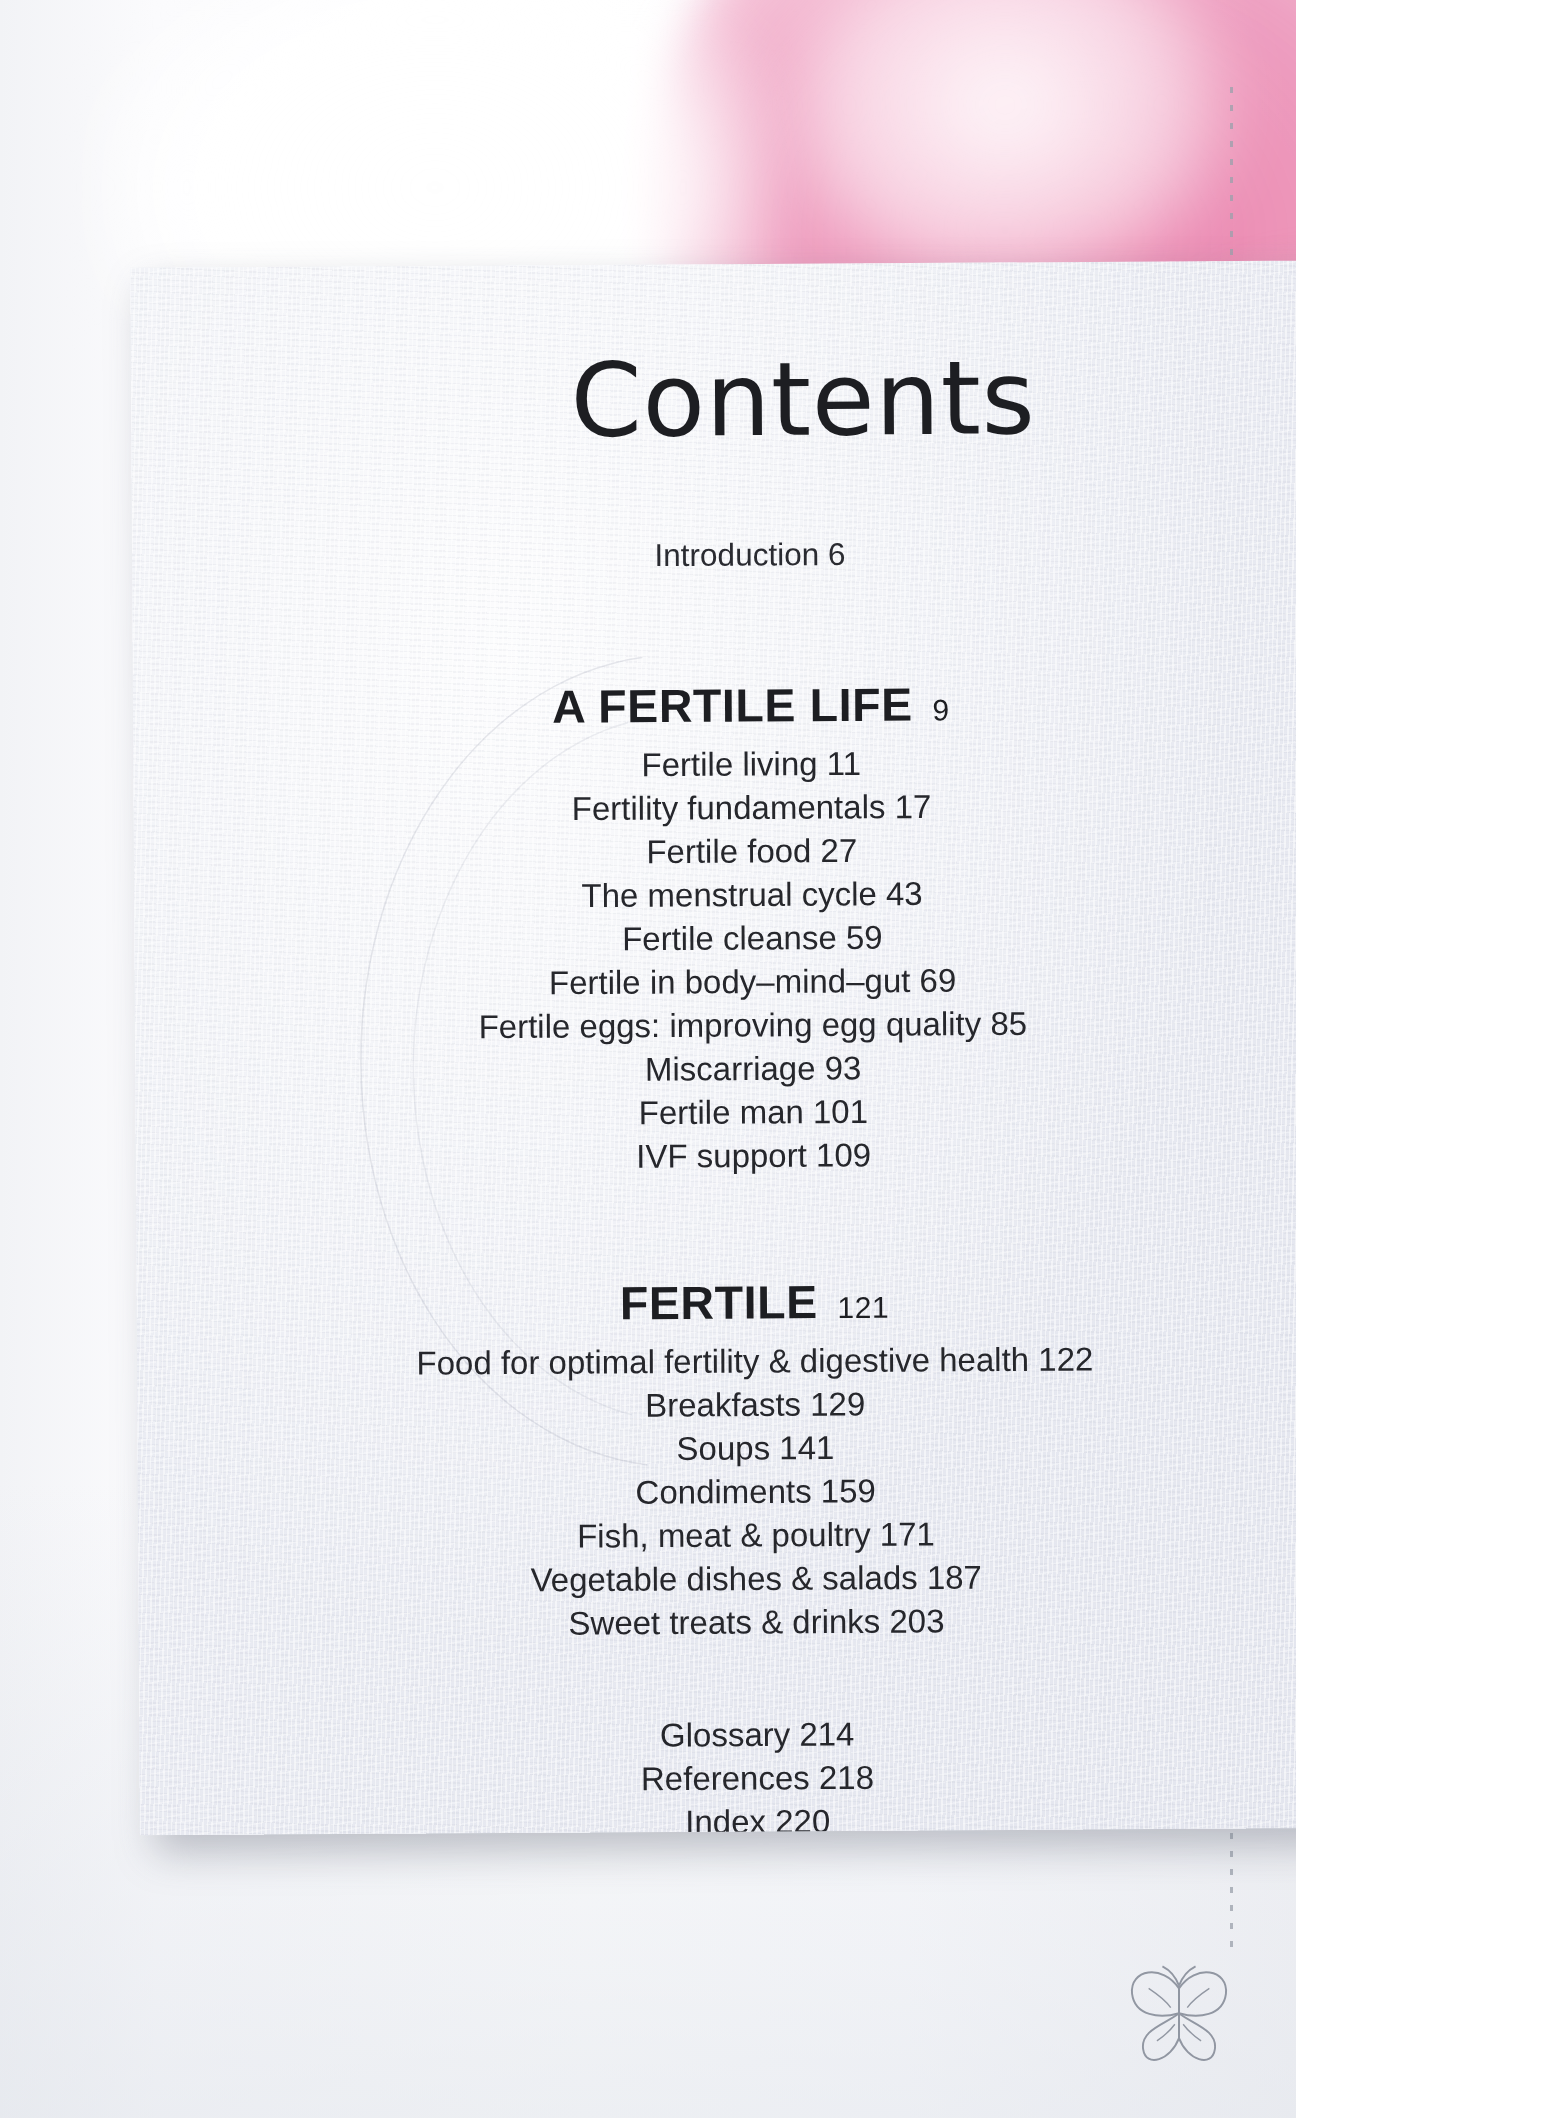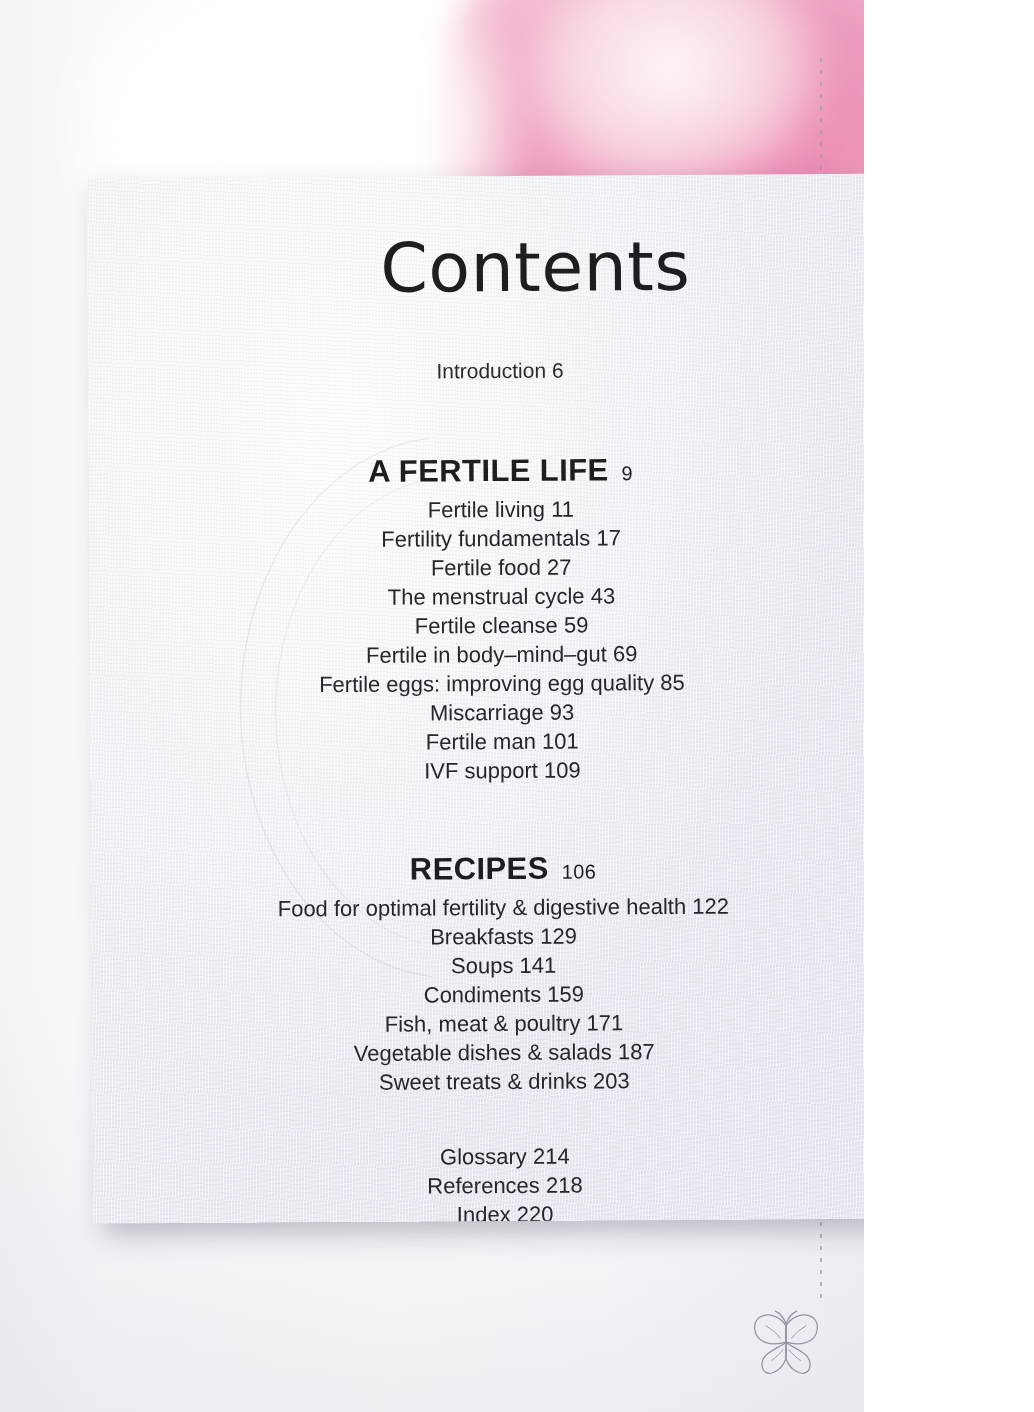--- a/index.html
+++ b/index.html
@@ -216,22 +216,22 @@
         <li>Fertile cleanse  59</li>
         <li>Fertile in body–mind–gut  69</li>
         <li>Fertile eggs: improving egg quality  85</li>
         <li>Miscarriage  93</li>
         <li>Fertile man  101</li>
         <li>IVF support  109</li>
       </ul>
 
       <div class="gap-big"></div>
       <div class="section-head" id="recipes-head">
-        <span>RECIPES</span>
-        <span class="pg">106</span>
+        <span>FERTILE</span>
+        <span class="pg">121</span>
       </div>
       <ul class="toc">
         <li>Food for optimal fertility &amp; digestive health  122</li>
         <li>Breakfasts  129</li>
         <li>Soups  141</li>
         <li>Condiments  159</li>
         <li>Fish, meat &amp; poultry  171</li>
         <li>Vegetable dishes &amp; salads  187</li>
         <li>Sweet treats &amp; drinks  203</li>
       </ul>

